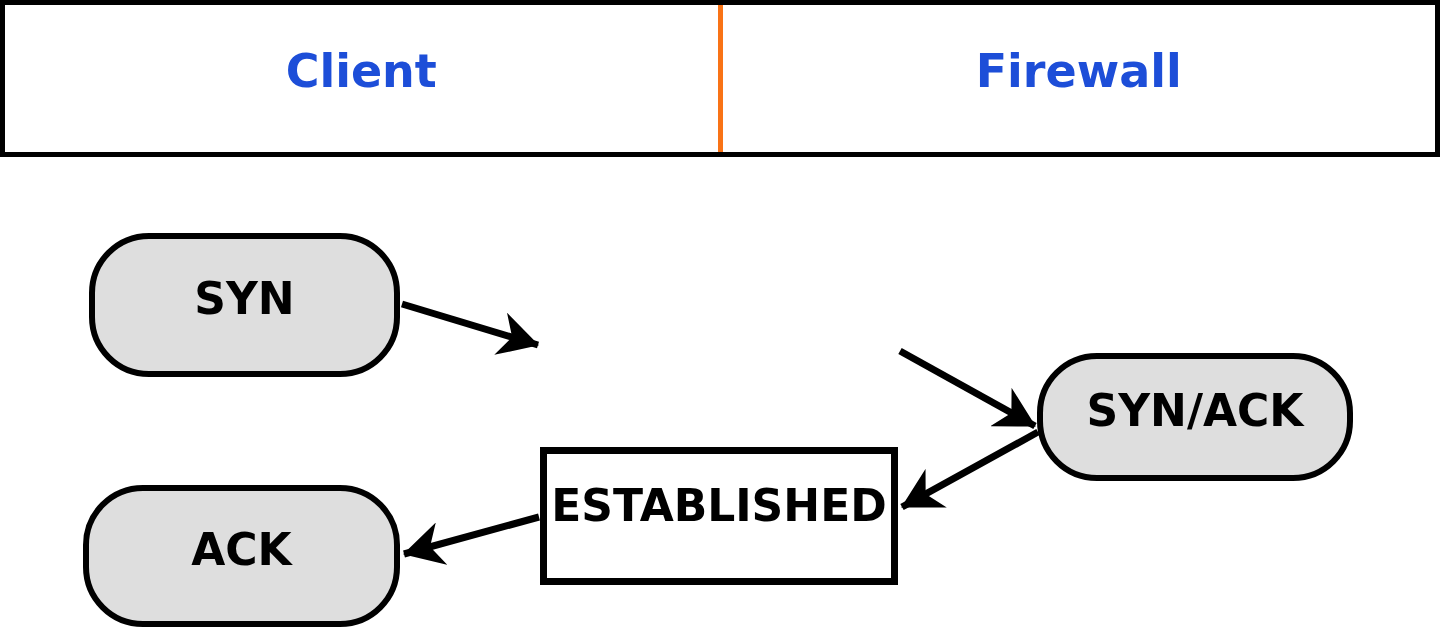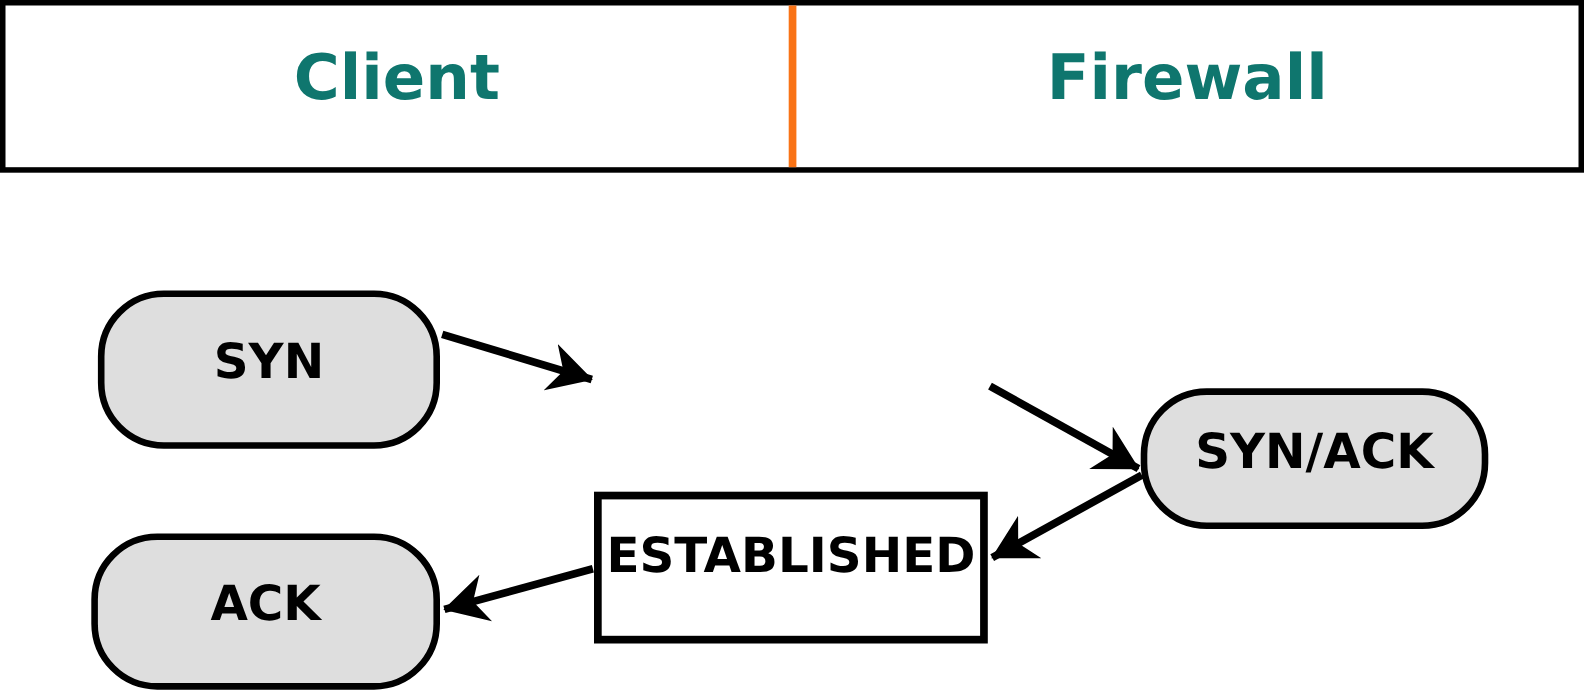--- a/index.html
+++ b/index.html
@@ -24,26 +24,26 @@
     border: 5px solid #000000;
     display: flex;
   }
   .lane-cell {
     flex: 1 1 0;
     display: flex;
     align-items: center;
     justify-content: center;
     padding-bottom: 16px;
     box-sizing: border-box;
-    font-size: 57px;
+    font-size: 46px;
     font-weight: bold;
-    color: #0f766e;
+    color: #1d4ed8;
   }
   .lane-cell + .lane-cell {
-    border-left: 7px solid #f97316;
+    border-left: 5px solid #f97316;
     text-align: right;
   }
   
   .edges {
     position: absolute;
     left: 0; top: 0;
     width: 1440px; height: 632px;
     z-index: 1;
   }
   
@@ -63,21 +63,21 @@
   }
   .node.pill {
     background: #dedede;
     border: 6px solid #000000;
     border-radius: 60px;
   }
   .node.box {
     background: #ffffff;
     border: 7px solid #000000;
   }
-  #node-syn         { left:  89px; top: 233px; width: 311px; height: 144px; margin-top: 31px; }
+  #node-syn         { left:  89px; top: 233px; width: 311px; height: 144px; }
   #node-new         { left: 542px; top: 282px; width: 356px; height: 135px; }
   #node-synack      { left:1037px; top: 353px; width: 316px; height: 128px; }
   #node-established { left: 540px; top: 447px; width: 358px; height: 138px; padding-bottom: 22px; }
   #node-ack         { left:  83px; top: 485px; width: 317px; height: 142px; }
 </style>
 </head>
 <body>
 
 <div class="canvas">
 

